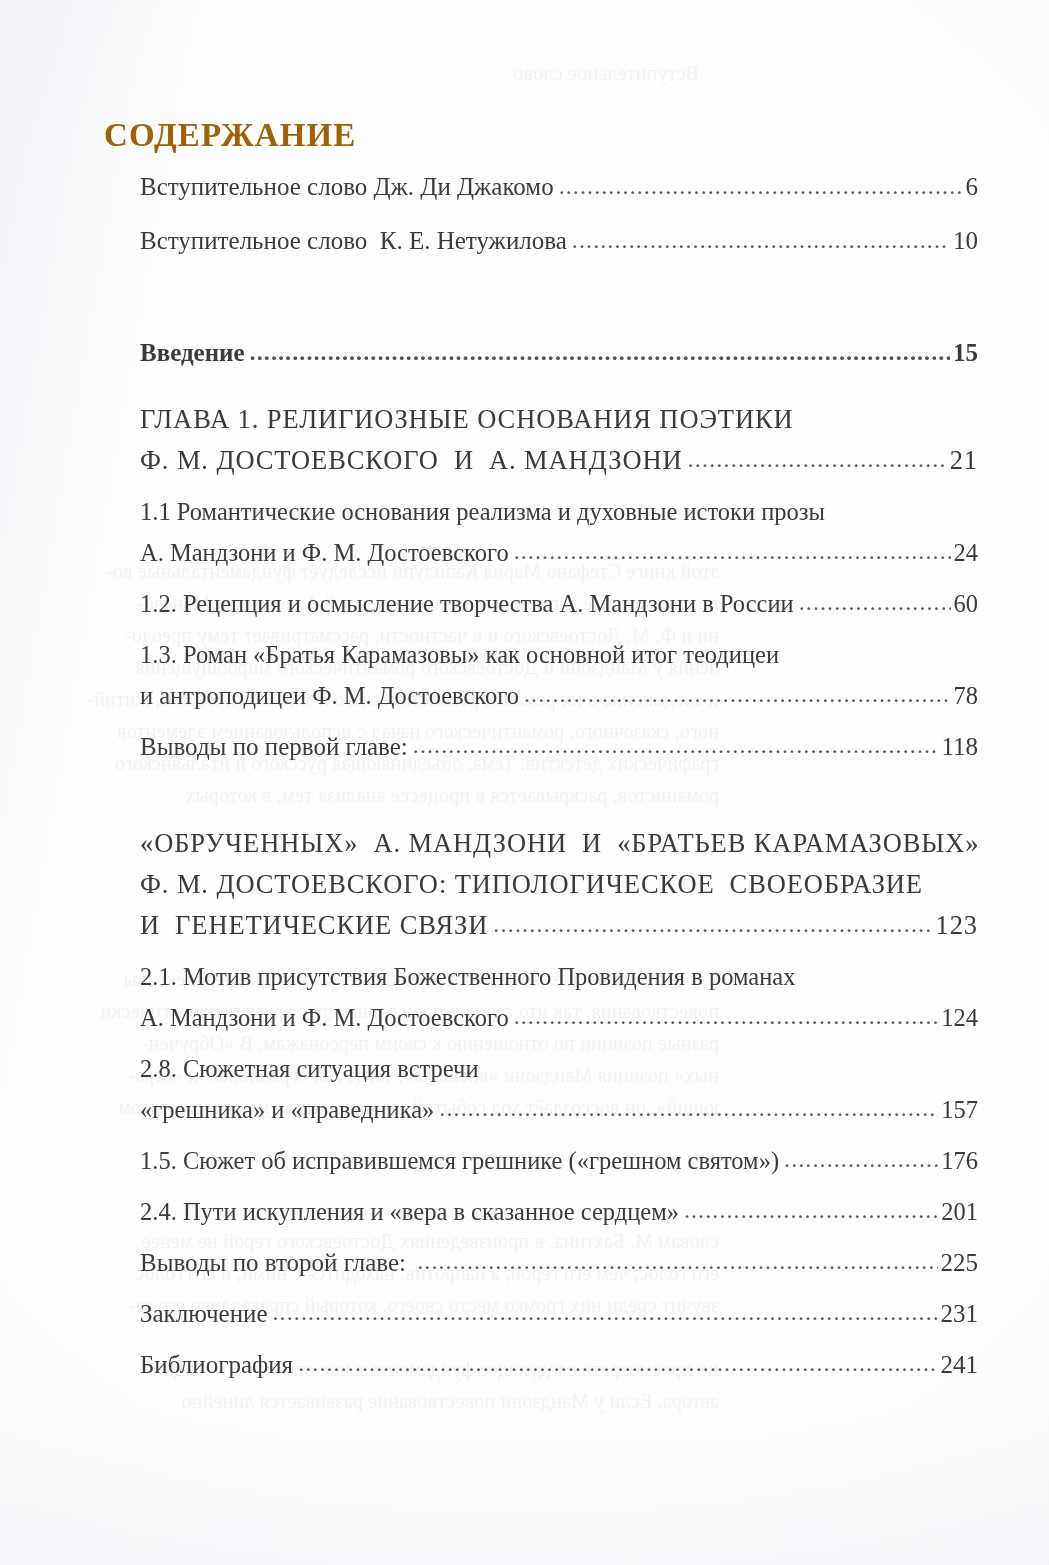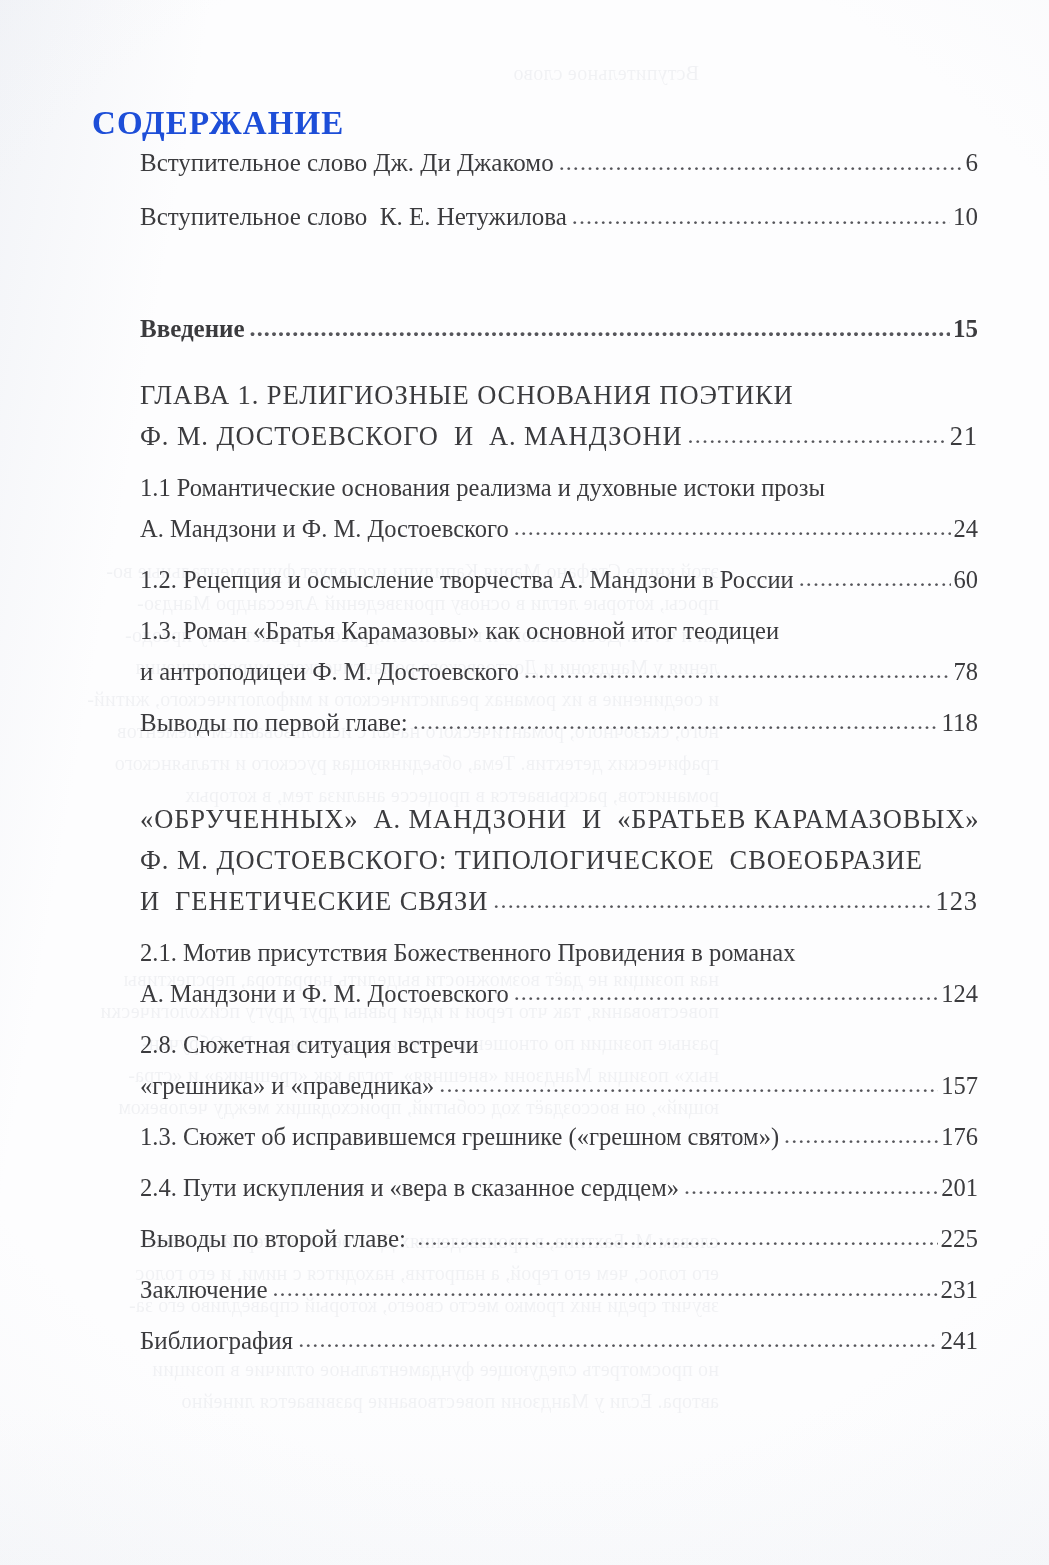--- a/index.html
+++ b/index.html
@@ -46,26 +46,26 @@
   }
 
   .content {
     position: absolute;
     left: 92px;
     top: 0;
     width: 886px;
   }
 
   .toc-title {
-    margin: 0;
+    margin: 12px;
     padding-top: 105px;
     font-size: 33px;
     font-weight: bold;
     letter-spacing: 1.1px;
-    color: #1d4ed8;
+    color: #a16207;
     line-height: 1.1;
   }
 
   .toc-list {
     margin: 0;
     padding: 0;
     list-style: none;
   }
 
   .entry {
@@ -287,21 +287,21 @@
           </div>
           <div class="line">
             <span class="txt">«грешника» и «праведника»</span>
             <span class="leader"></span>
             <span class="pageno">157</span>
           </div>
         </li>
         <div class="gap-sm"></div>
         <li class="entry kind-section">
           <div class="line">
-            <span class="txt">1.3. Сюжет об исправившемся грешнике («грешном святом»)</span>
+            <span class="txt">1.5. Сюжет об исправившемся грешнике («грешном святом»)</span>
             <span class="leader"></span>
             <span class="pageno">176</span>
           </div>
         </li>
         <div class="gap-sm"></div>
         <li class="entry kind-section">
           <div class="line">
             <span class="txt">2.4. Пути искупления и «вера в сказанное сердцем»</span>
             <span class="leader"></span>
             <span class="pageno">201</span>

